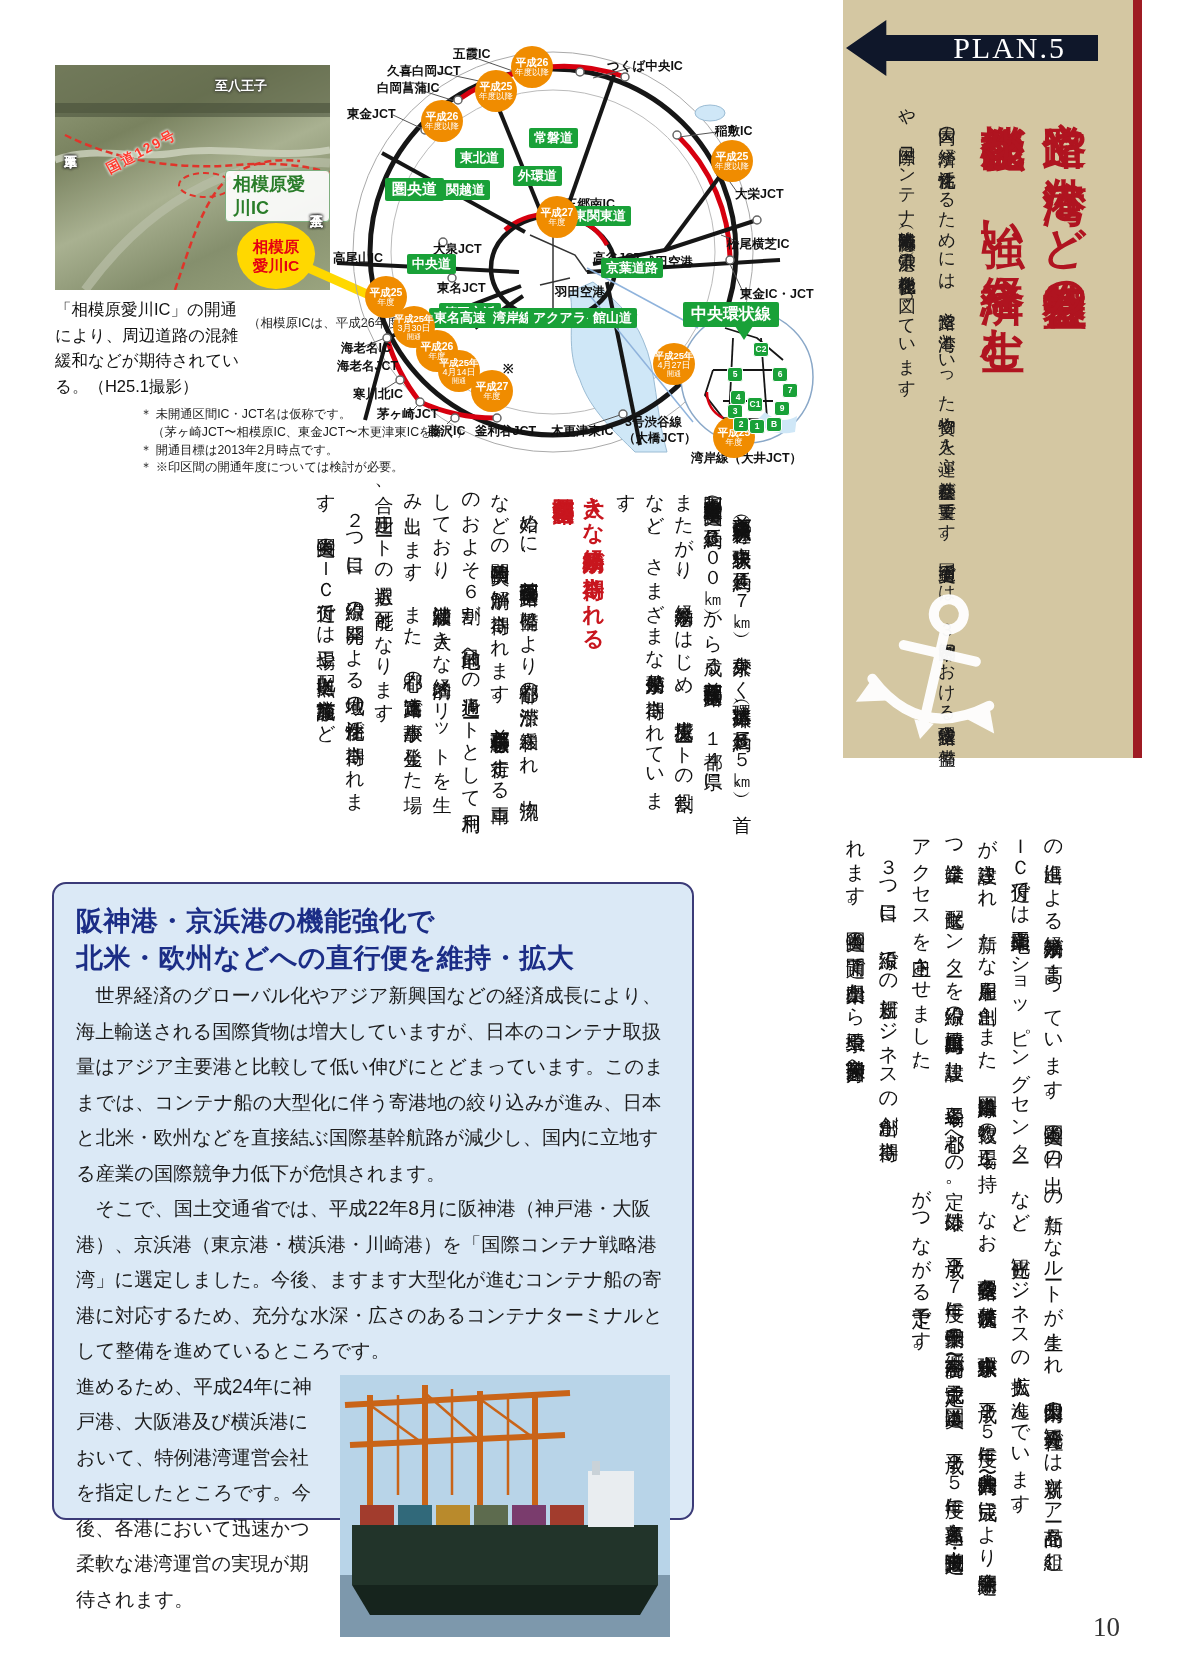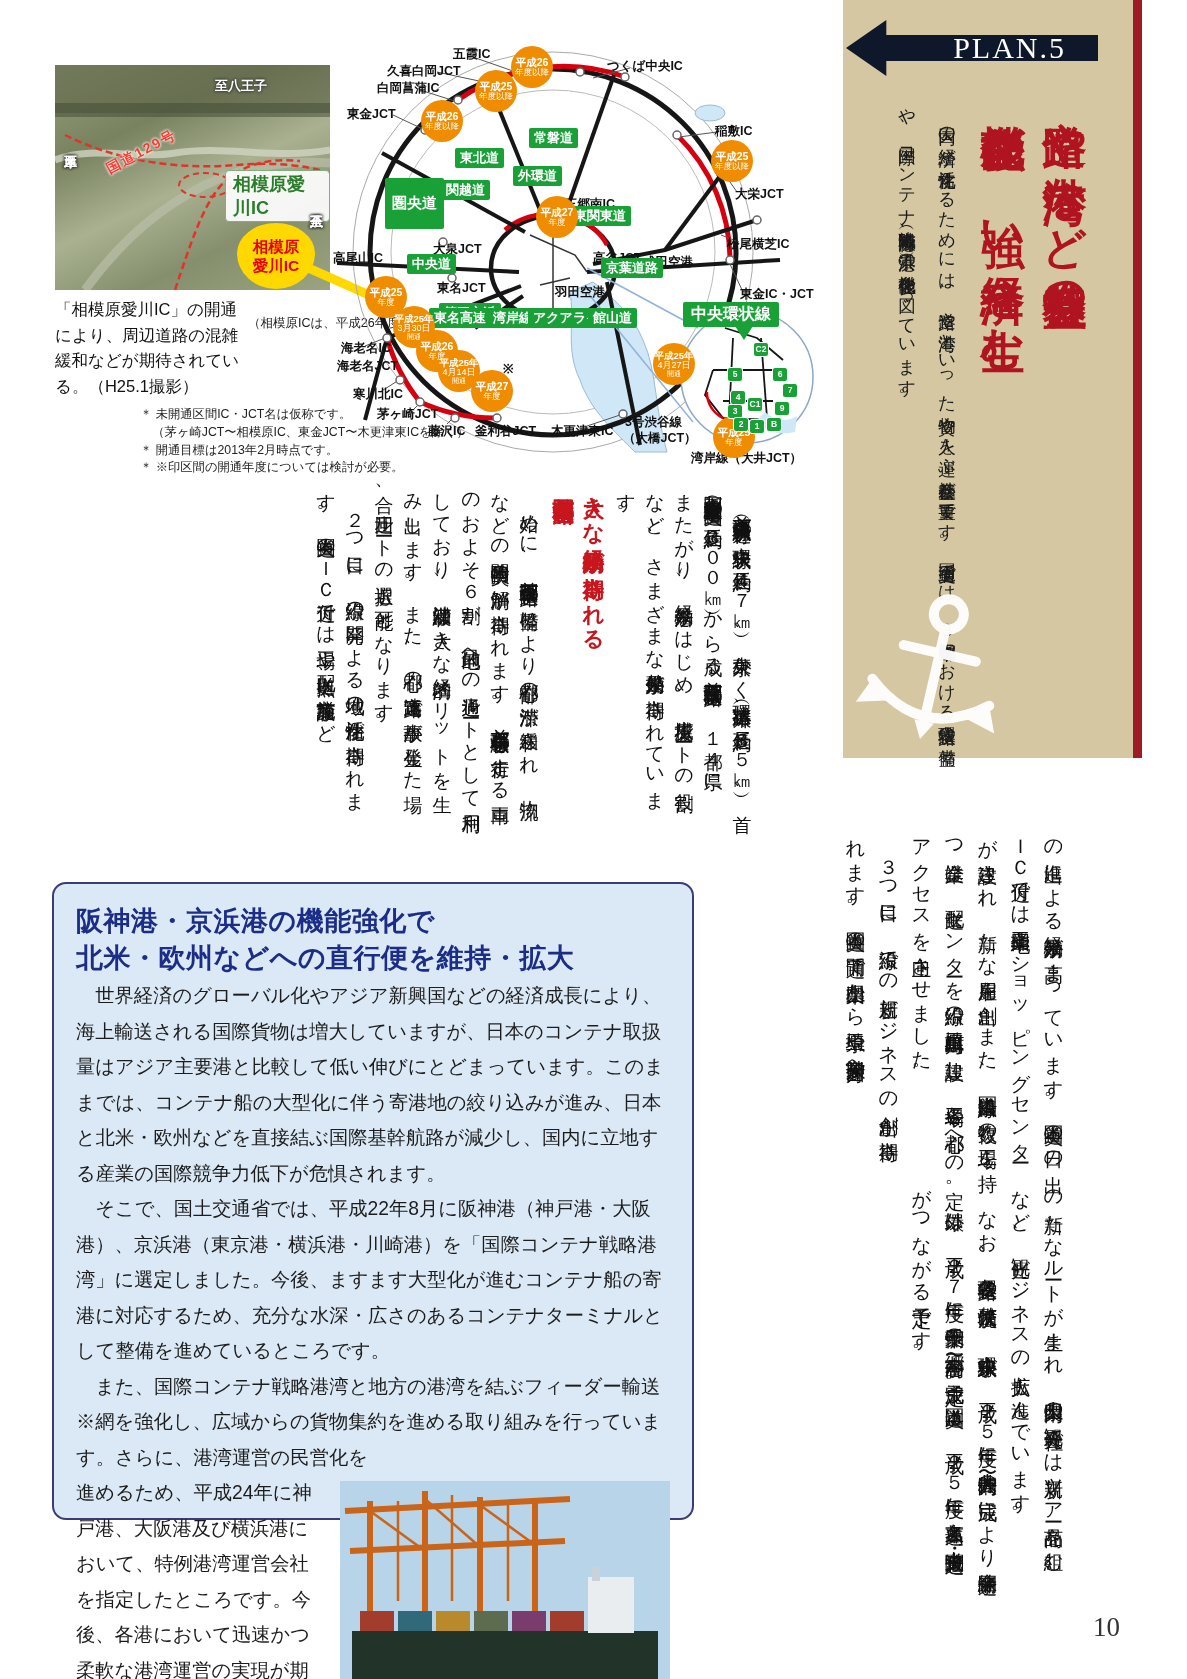--- a/index.html
+++ b/index.html
@@ -39,21 +39,21 @@
   .callout-note{left:248px;top:315px;font-size:12.5px;color:#222;}
   .map-notes{left:140px;top:406px;font-size:12.3px;line-height:1.45;color:#222;}
   .map-notes p{margin:0;}
 
   
   .map{left:325px;top:20px;width:505px;height:448px;}
   .map svg{position:absolute;left:0;top:0;}
   .ic-label{position:absolute;font-size:12.5px;font-weight:bold;color:#101010;white-space:nowrap;}
   .route-badge{position:absolute;background:#19a138;color:#fff;font-size:13px;font-weight:bold;
     padding:1px 5px;white-space:nowrap;border-radius:2px;}
-  .route-badge.lg{font-size:15px;padding:16px 7px;}
+  .route-badge.lg{font-size:15px;padding:2px 7px;}
   .chuo-label{left:358px;top:282px;position:absolute;background:#19a138;color:#fff;font-size:16px;
     font-weight:bold;padding:2px 8px;border-radius:2px;white-space:nowrap;}
   .chuo-label:after{content:"";position:absolute;left:52px;top:24px;border:9px solid transparent;
     border-top:14px solid #19a138;}
   .year-badge{position:absolute;width:42px;height:42px;background:#f08c00;border-radius:50%;
     color:#fff;display:flex;flex-direction:column;align-items:center;justify-content:center;
     text-align:center;line-height:1.05;}
   .year-badge b{font-size:10.5px;font-weight:bold;}
   .year-badge i{font-style:normal;font-size:8.5px;}
   .year-badge em{font-style:normal;font-size:7px;}
@@ -384,21 +384,20 @@
 <div class="abs v col-b">
   <p>の新たなルートが生まれ、山梨県内の観光会社では新規ツアー商品を組むなど、観光ビジネスの拡大も進んでいます。</p>
   <p>　なお、各環状道路の整備状況は、中央環状線が、平成２５年度に大井〜大橋間の完成により全線開通予定。外環は、平成２７年度に千葉県側の三郷南〜高谷が完成予定。圏央道は、平成２５年度に東名高速と中央道・関越道がつながる予定です。</p>
 </div>
 
 <div class="abs bluebox">
   <h2>阪神港・京浜港の機能強化で</h2>
   <h2>北米・欧州などへの直行便を維持・拡大</h2>
   <p>　世界経済のグローバル化やアジア新興国などの経済成長により、海上輸送される国際貨物は増大していますが、日本のコンテナ取扱量はアジア主要港と比較して低い伸びにとどまっています。このままでは、コンテナ船の大型化に伴う寄港地の絞り込みが進み、日本と北米・欧州などを直接結ぶ国際基幹航路が減少し、国内に立地する産業の国際競争力低下が危惧されます。</p>
   <p>　そこで、国土交通省では、平成22年8月に阪神港（神戸港・大阪港）、京浜港（東京港・横浜港・川崎港）を「国際コンテナ戦略港湾」に選定しました。今後、ますます大型化が進むコンテナ船の寄港に対応するため、充分な水深・広さのあるコンテナターミナルとして整備を進めているところです。</p>
-  <p>　また、国際コンテナ戦略港湾と地方の港湾を結ぶフィーダー輸送※網を強化し、広域からの貨物集約を進める取り組みを行っています。さらに、港湾運営の民営化を</p>
   <div class="port-photo">
     <svg width="330" height="262" viewBox="0 0 330 262">
       <rect x="0" y="0" width="330" height="262" fill="#b8d4e8"></rect>
       <rect x="0" y="200" width="330" height="62" fill="#7d98ac"></rect>
       <g stroke="#c96418" stroke-width="6" fill="none">
         <line x1="30" y1="20" x2="30" y2="200"></line>
         <line x1="85" y1="10" x2="85" y2="200"></line>
         <line x1="140" y1="16" x2="140" y2="200"></line>
         <line x1="195" y1="22" x2="195" y2="200"></line>
         <line x1="5" y1="30" x2="230" y2="18"></line>

